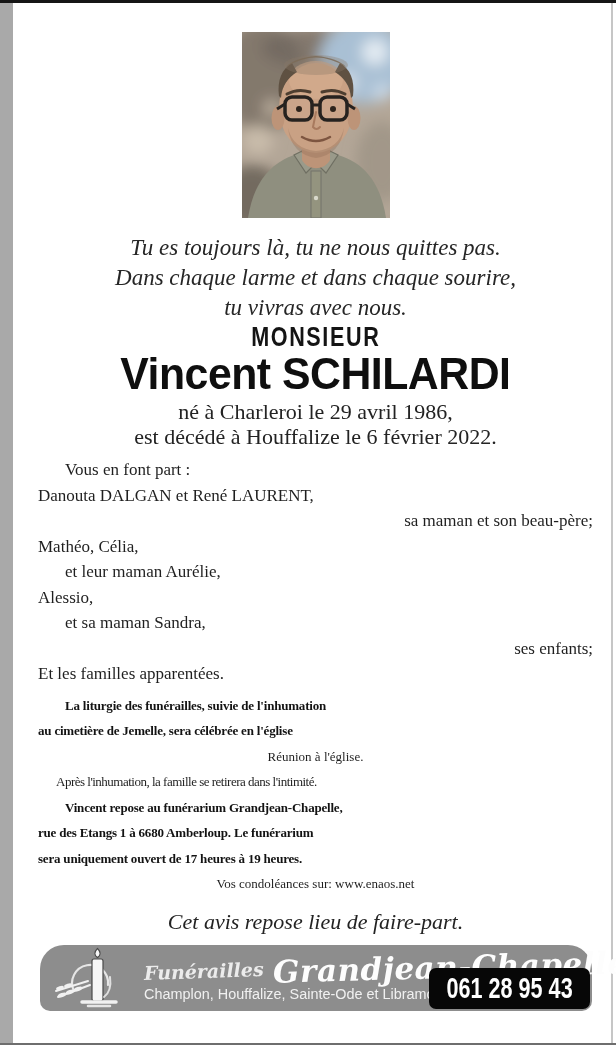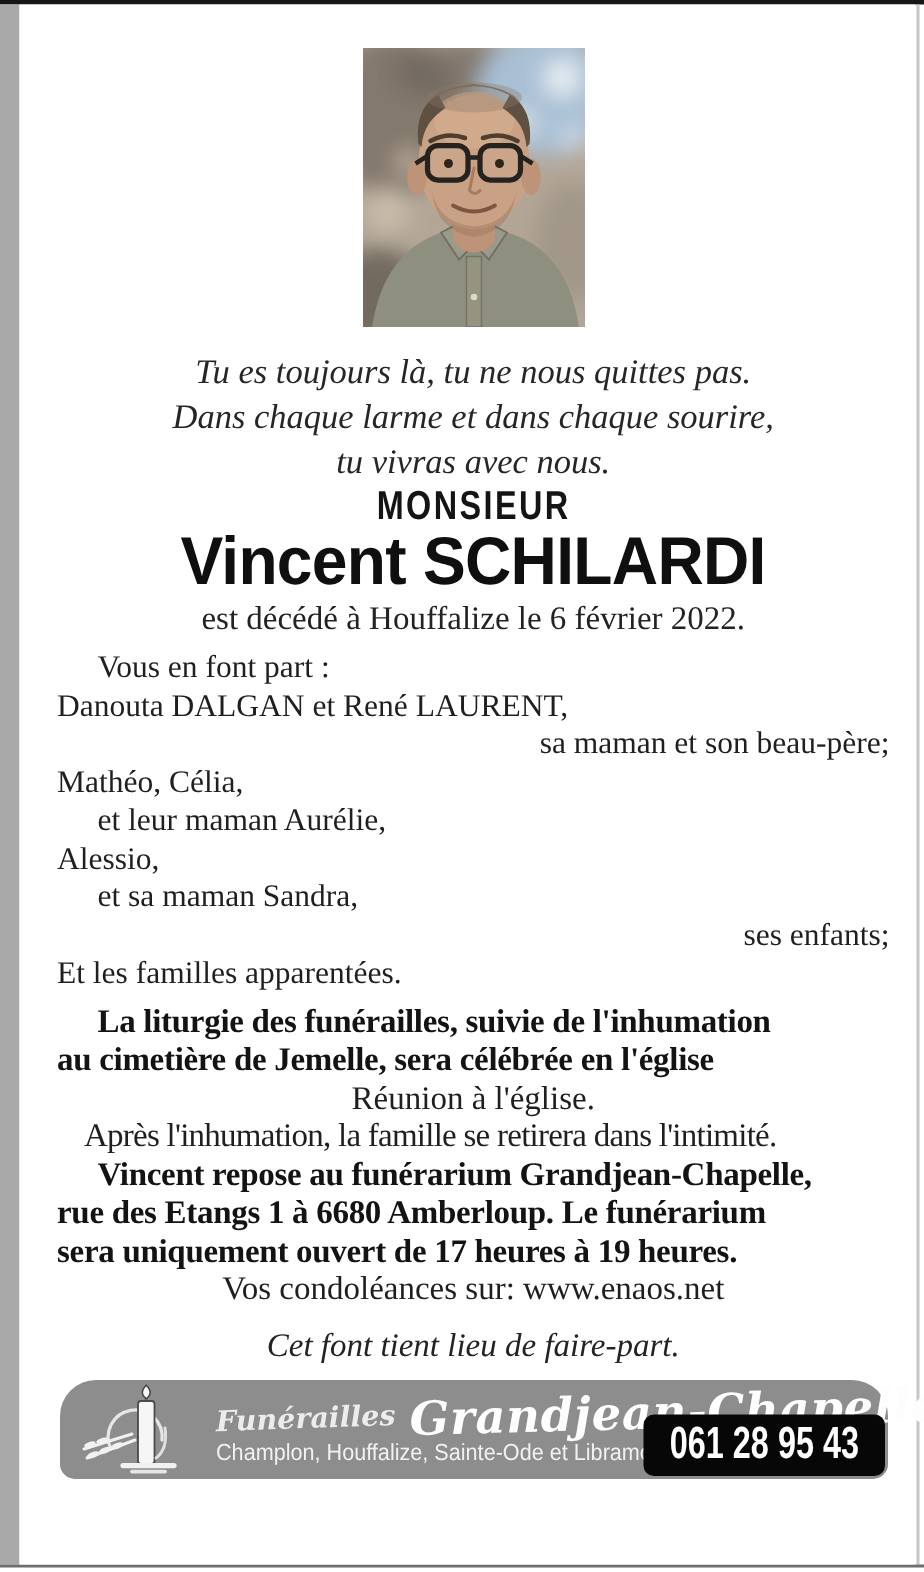--- a/index.html
+++ b/index.html
@@ -19,22 +19,22 @@
   .photo-wrap{margin:29px auto 0;width:148px;height:186px;}
   .photo-wrap svg{display:block;}
   .quote{margin-top:15px;font-style:italic;font-size:23px;line-height:30px;text-align:center;color:#262626;}
   .salutation{text-align:center;font-family:"Liberation Sans","DejaVu Sans",sans-serif;
               font-weight:700;font-size:27px;line-height:28px;color:#141414;}
   .salutation span{display:inline-block;transform:scaleX(.8);letter-spacing:2px;}
   .deceased{text-align:center;font-family:"Liberation Sans","DejaVu Sans",sans-serif;
             font-weight:700;font-size:45px;line-height:46px;color:#0f0f0f;}
   .deceased span{display:inline-block;transform:scaleX(.95);letter-spacing:-0.5px;}
   .dates{margin-top:2px;text-align:center;font-size:22px;line-height:25px;color:#232323;}
-  .family{margin-top:8px;font-size:21px;line-height:25.5px;}
-  .ceremony{font-size:22px;line-height:25.5px;}
+  .family{margin-top:8px;font-size:17px;line-height:25.5px;}
+  .ceremony{font-size:13px;line-height:25.5px;}
   .mt6{margin-top:6px;}
   .bold{font-weight:700;color:#131313;letter-spacing:-0.2px;}
   .tight{letter-spacing:-0.5px;}
   .notice{margin-top:12px;text-align:center;font-style:italic;font-size:22px;line-height:26px;color:#232323;}
   .banner{position:relative;margin:10px 0 0 2px;width:552px;height:66px;background:#8d8d8d;
           border-radius:24px 24px 10px 10px;}
   .logo{position:absolute;left:6px;top:2px;width:92px;height:62px;}
   .brand-row{position:absolute;left:104px;top:4px;display:flex;align-items:baseline;gap:9px;white-space:nowrap;}
   .brand-prefix{font-family:"DejaVu Serif",serif;font-style:italic;font-weight:600;font-size:19px;
                 color:#ececec;transform:rotate(-2deg);}
@@ -133,20 +133,21 @@
 
     <div class="salutation">
       <span>MONSIEUR</span>
     </div>
 
     <div class="deceased">
       <span>Vincent SCHILARDI</span>
     </div>
 
     <div class="dates">
+      <div class="line">né à Charleroi le 29 avril 1986,</div>
       <div class="line">est décédé à Houffalize le 6 février 2022.</div>
     </div>
 
     <div class="family">
       <div class="line indent">Vous en font part :</div>
       <div class="line">Danouta DALGAN et René LAURENT,</div>
       <div class="line al-right">sa maman et son beau-père;</div>
       <div class="line">Mathéo, Célia,</div>
       <div class="line indent">et leur maman Aurélie,</div>
       <div class="line">Alessio,</div>
@@ -168,21 +169,21 @@
     <div class="ceremony bold">
       <div class="line indent">Vincent repose au funérarium Grandjean-Chapelle,</div>
       <div class="line">rue des Etangs 1 à 6680 Amberloup. Le funérarium</div>
       <div class="line">sera uniquement ouvert de 17 heures à 19 heures.</div>
     </div>
 
     <div class="ceremony">
       <div class="line al-center">Vos condoléances sur: www.enaos.net</div>
     </div>
 
-    <div class="notice line">Cet font tient lieu de faire-part.</div>
+    <div class="notice line">Cet avis repose lieu de faire-part.</div>
 
     <div class="banner">
       <svg class="logo" viewBox="0 0 92 62">
 
         <path d="M28,44 A18,18 0 1 1 62,38" fill="none" stroke="#efefef" stroke-width="2.2" stroke-linecap="round" opacity="0.9"></path>
 
         <g stroke="#f1f1f1" stroke-width="2" stroke-linecap="round">
           <path d="M12,50 L44,38"></path>
           <path d="M10,44 L42,34"></path>
         </g>

